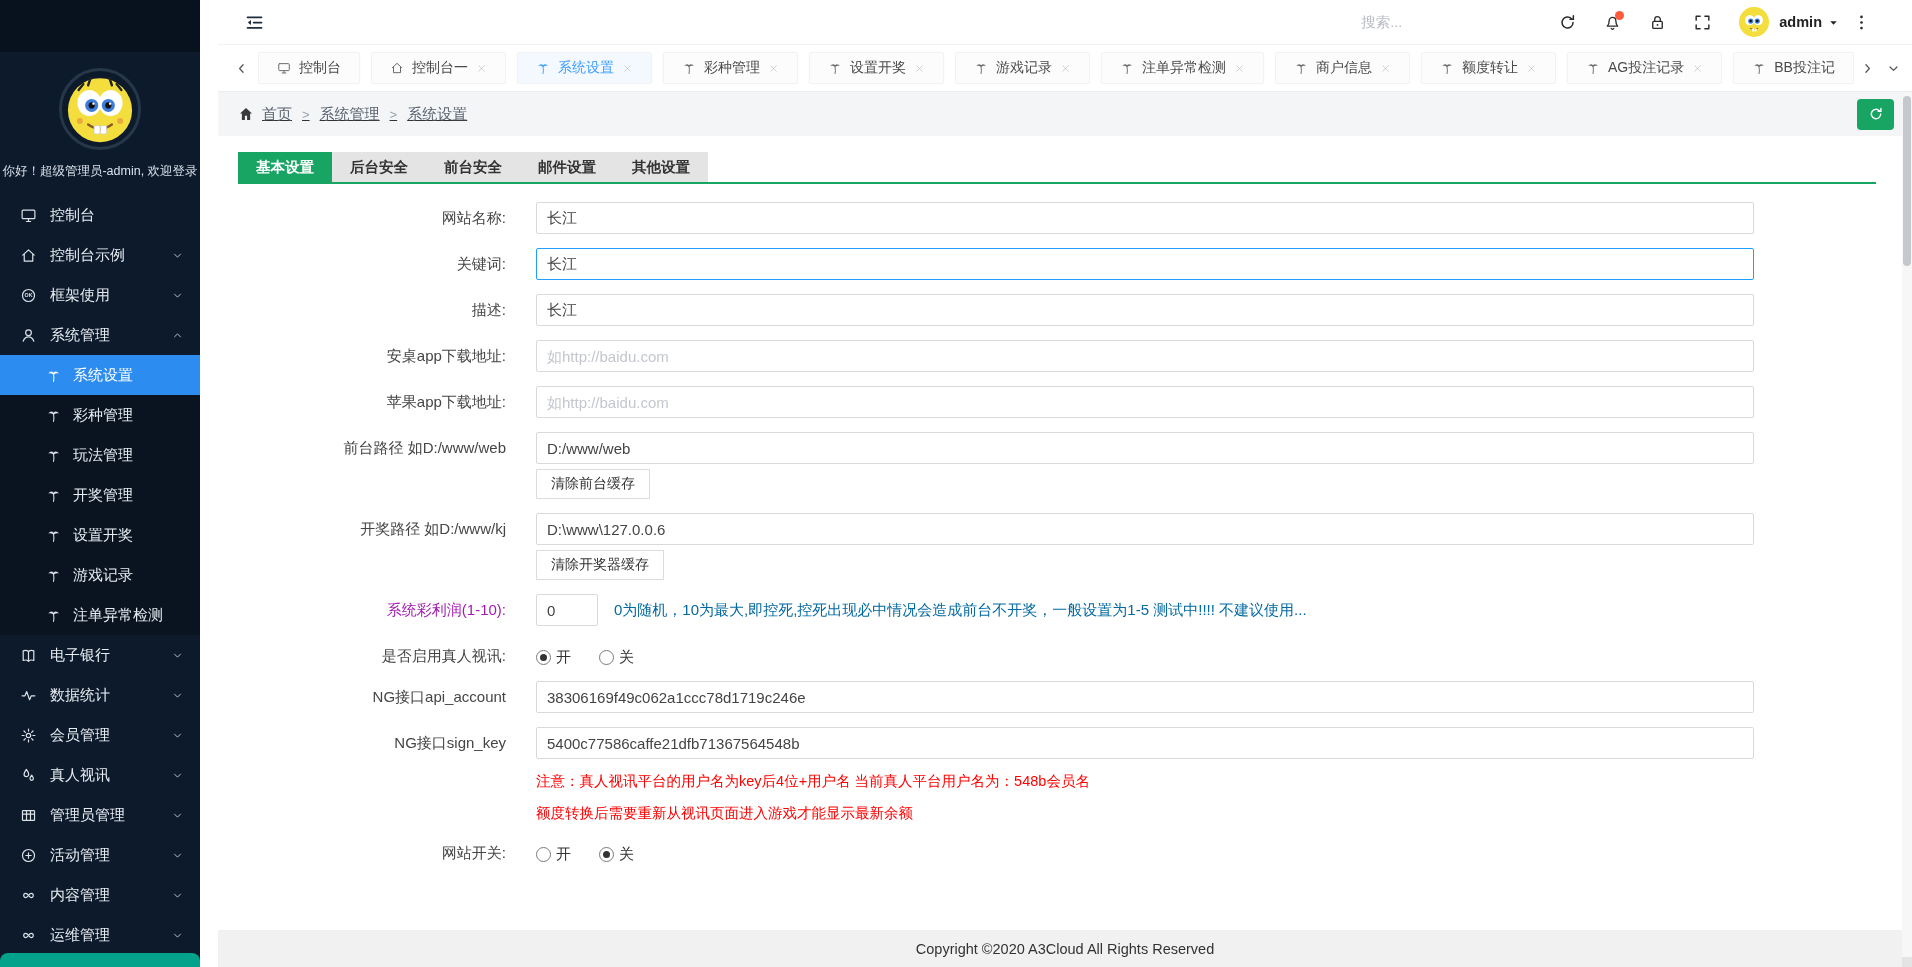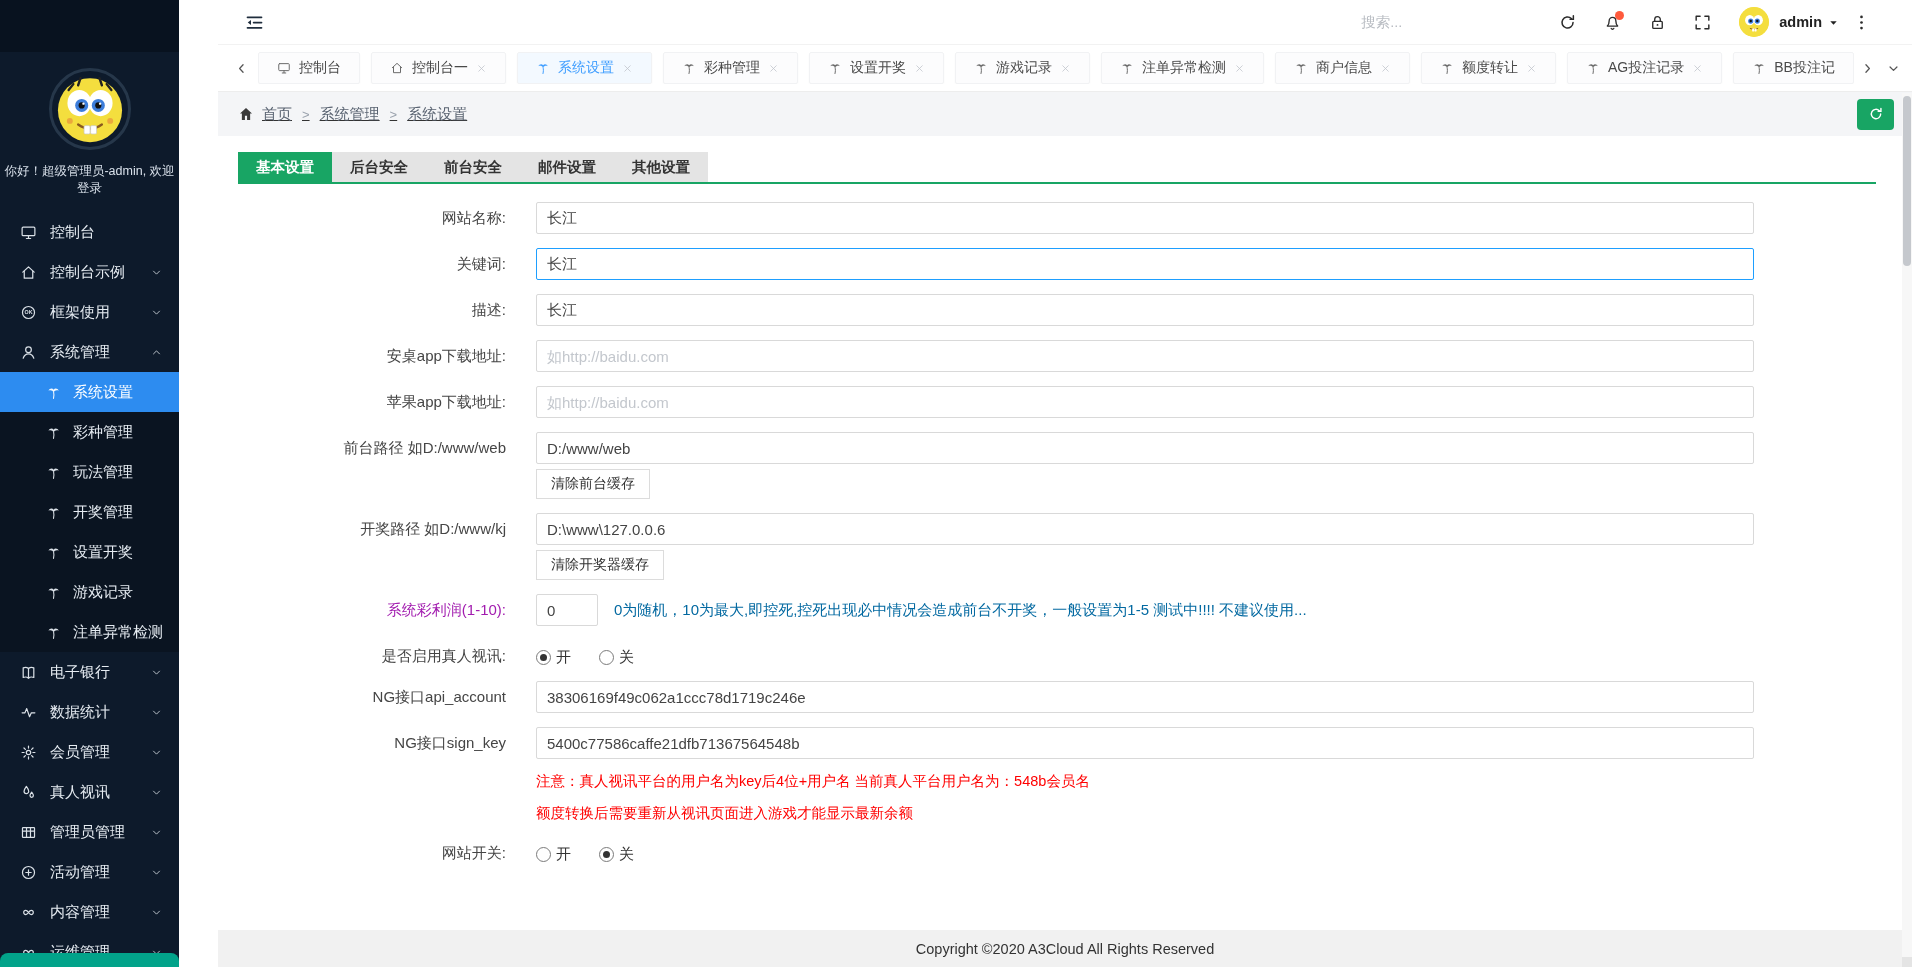--- a/index.html
+++ b/index.html
@@ -2,21 +2,21 @@
 <html><head>
 <meta charset="utf-8">
 <style>
   * { margin:0; padding:0; box-sizing:border-box; }
   html,body { width:1912px; height:967px; overflow:hidden;
     font-family:"Liberation Sans","DejaVu Sans",sans-serif; background:#fff; color:#333; }
   .ic { display:inline-flex; width:16px; height:16px; flex:none; }
   .ic svg { width:100%; height:100%; }
 
   
-  .sidebar { position:absolute; left:0; top:0; width:179px; height:967px; background:#0d1a2b; color:#e6ecf2; z-index:5; }
+  .sidebar { position:absolute; left:0; top:0; width:200px; height:967px; background:#0d1a2b; color:#e6ecf2; z-index:5; }
   .logo-area { height:52px; background:#08121f; }
   .avatar-wrap { display:flex; justify-content:center; margin-top:16px; }
   .big-avatar { width:82px; height:82px; border-radius:50%; border:3px solid #26374a; background:#0d1a2b; overflow:hidden; }
   .big-avatar svg { width:100%; height:100%; }
   .welcome { text-align:center; font-size:12.5px; color:#d8e0ea; margin-top:13px; }
   .menu { margin-top:15px; }
   .menu-item { height:40px; display:flex; align-items:center; padding:0 16px 0 20px; font-size:15px; cursor:pointer; color:#e6ecf2; }
   .menu-item .mi-icon { width:17px; height:17px; margin-right:13px; opacity:.95; }
   .menu-item .chev { margin-left:auto; width:13px; height:13px; opacity:.85; }
   .submenu { background:#0a1421; }

